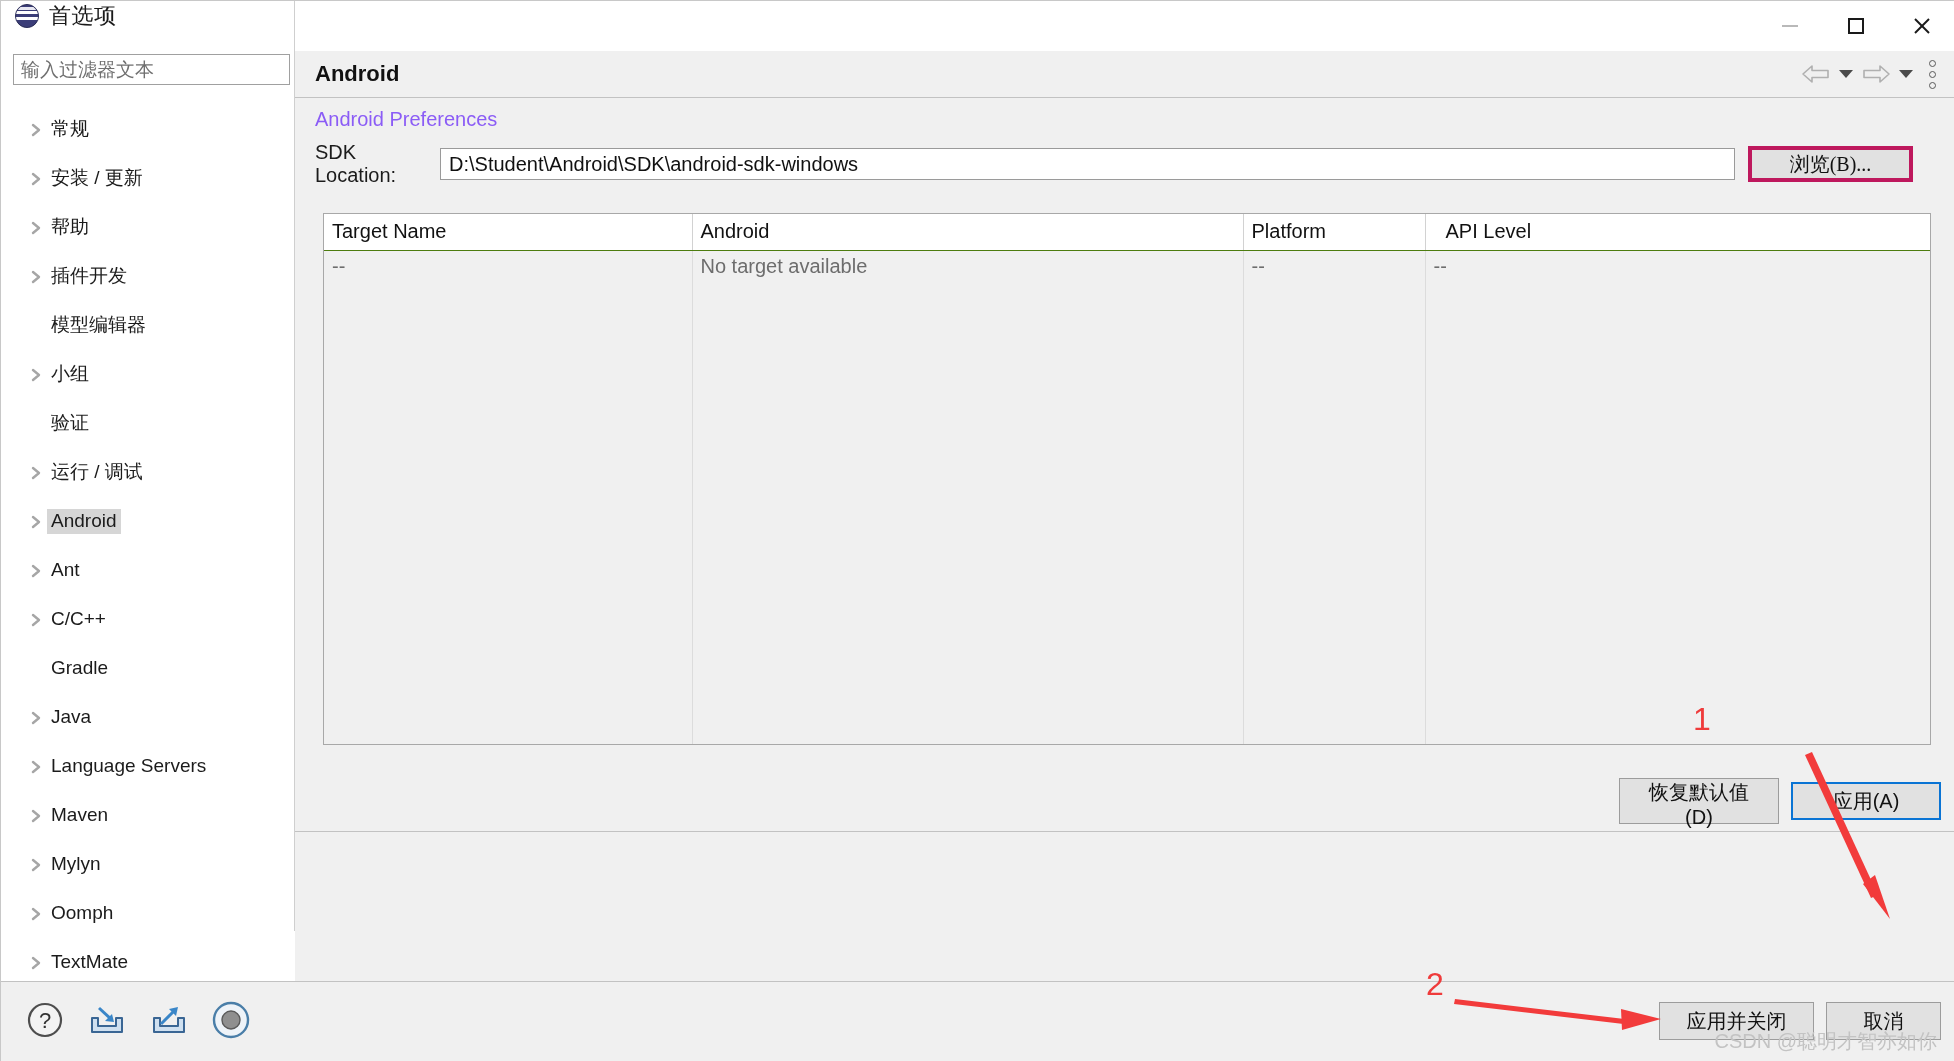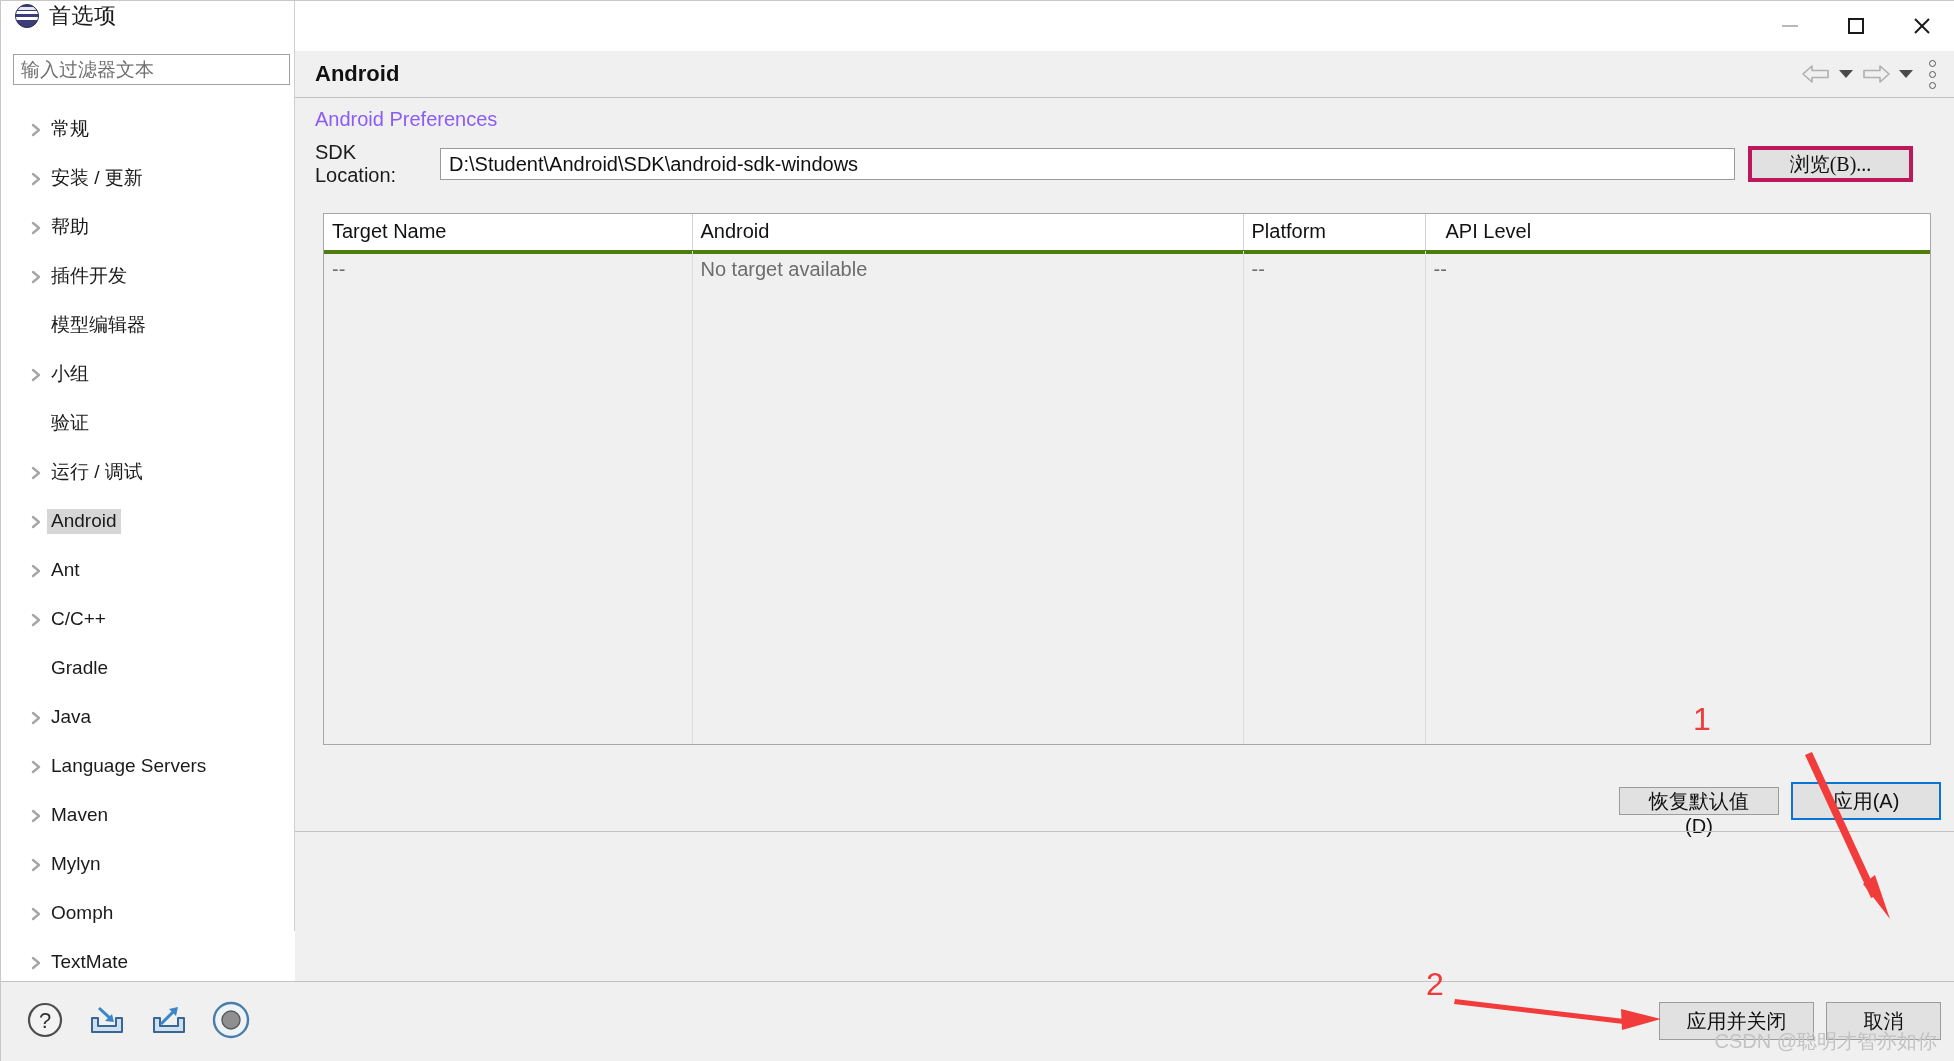--- a/index.html
+++ b/index.html
@@ -225,21 +225,21 @@
   }
   table.targets th {
     background: #ffffff;
     font-weight: normal;
     font-size: 20px;
     color: #111;
     text-align: left;
     padding: 6px 8px 7px 8px;
     height: 36px;
     border-right: 1px solid #d2d2d2;
-    border-bottom: 4px solid #4d7c0f;
+    border-bottom: 1px solid #4d7c0f;
   }
   table.targets th:last-child { border-right: none; padding-left: 20px; }
   table.targets td {
     font-size: 20px;
     color: #6d6d6d;
     padding: 4px 8px;
     height: 32px;
     background: #f0f0f0;
     border-right: 1px solid #dcdcdc;
     vertical-align: top;
@@ -263,21 +263,21 @@
     top: 720px; left: 0;
     width: 1660px;
     height: 60px;
     display: flex;
     align-items: center;
     justify-content: flex-end;
     padding-right: 14px;
     gap: 12px;
   }
   .btn-std {
-    height: 28px;
+    height: 46px;
     background: #e1e1e1;
     border: 1px solid #9c9c9c;
     font-size: 20px;
     color: #111;
     padding: 0 18px;
     font-family: "Liberation Sans", "DejaVu Sans", sans-serif;
     cursor: default;
     text-align: center;
   }
   .btn-apply {

